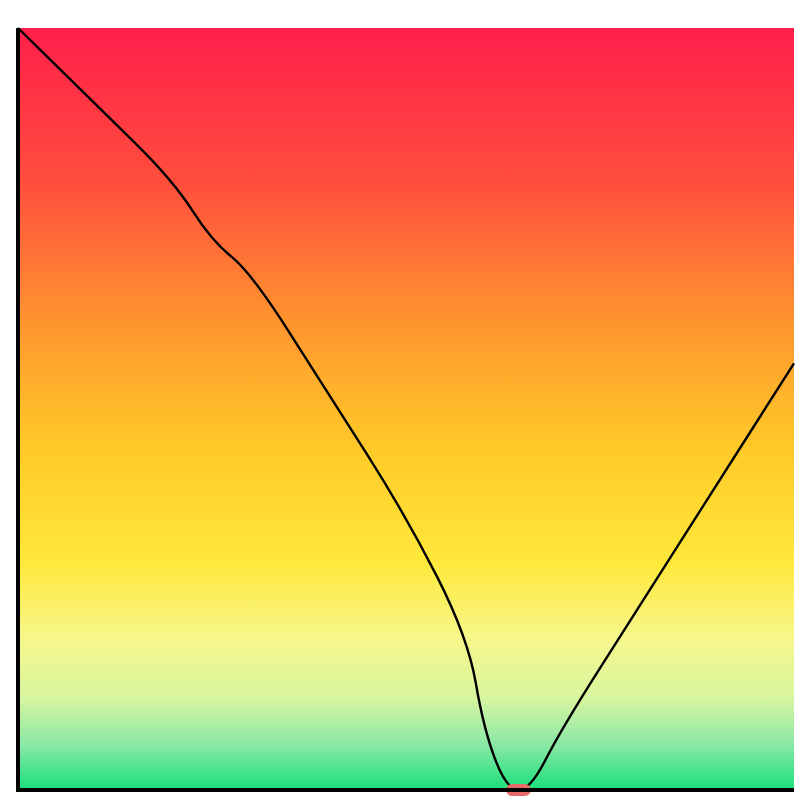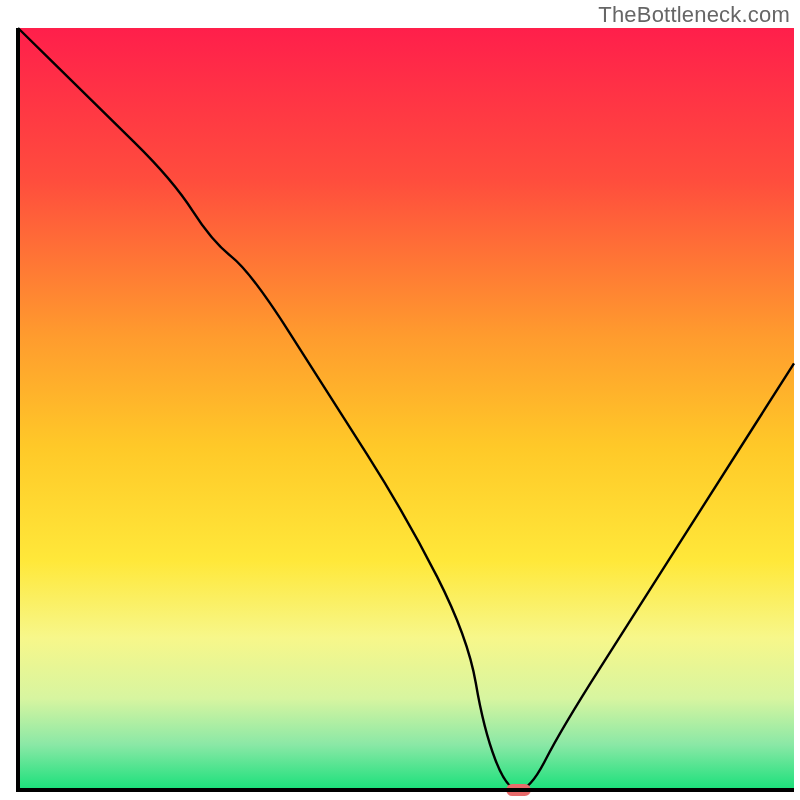--- a/index.html
+++ b/index.html
@@ -26,21 +26,20 @@
     z-index: 10;
   }
   svg {
     display: block;
   }
 </style>
 </head>
 <body>
 
 <div class="chart-container">
-  <div class="watermark">TheBottleneck.com</div>
   <svg id="chart-svg" width="800" height="800" viewBox="0 0 800 800">
     <defs>
       <linearGradient id="bg-grad" x1="0" y1="0" x2="0" y2="1">
           <stop offset="0%" stop-color="#ff1f4b"></stop>
           <stop offset="20%" stop-color="#ff4d3d"></stop>
           <stop offset="40%" stop-color="#ff9a2e"></stop>
           <stop offset="55%" stop-color="#ffc928"></stop>
           <stop offset="70%" stop-color="#ffe83a"></stop>
           <stop offset="80%" stop-color="#f7f78a"></stop>
           <stop offset="88%" stop-color="#d7f5a0"></stop>

